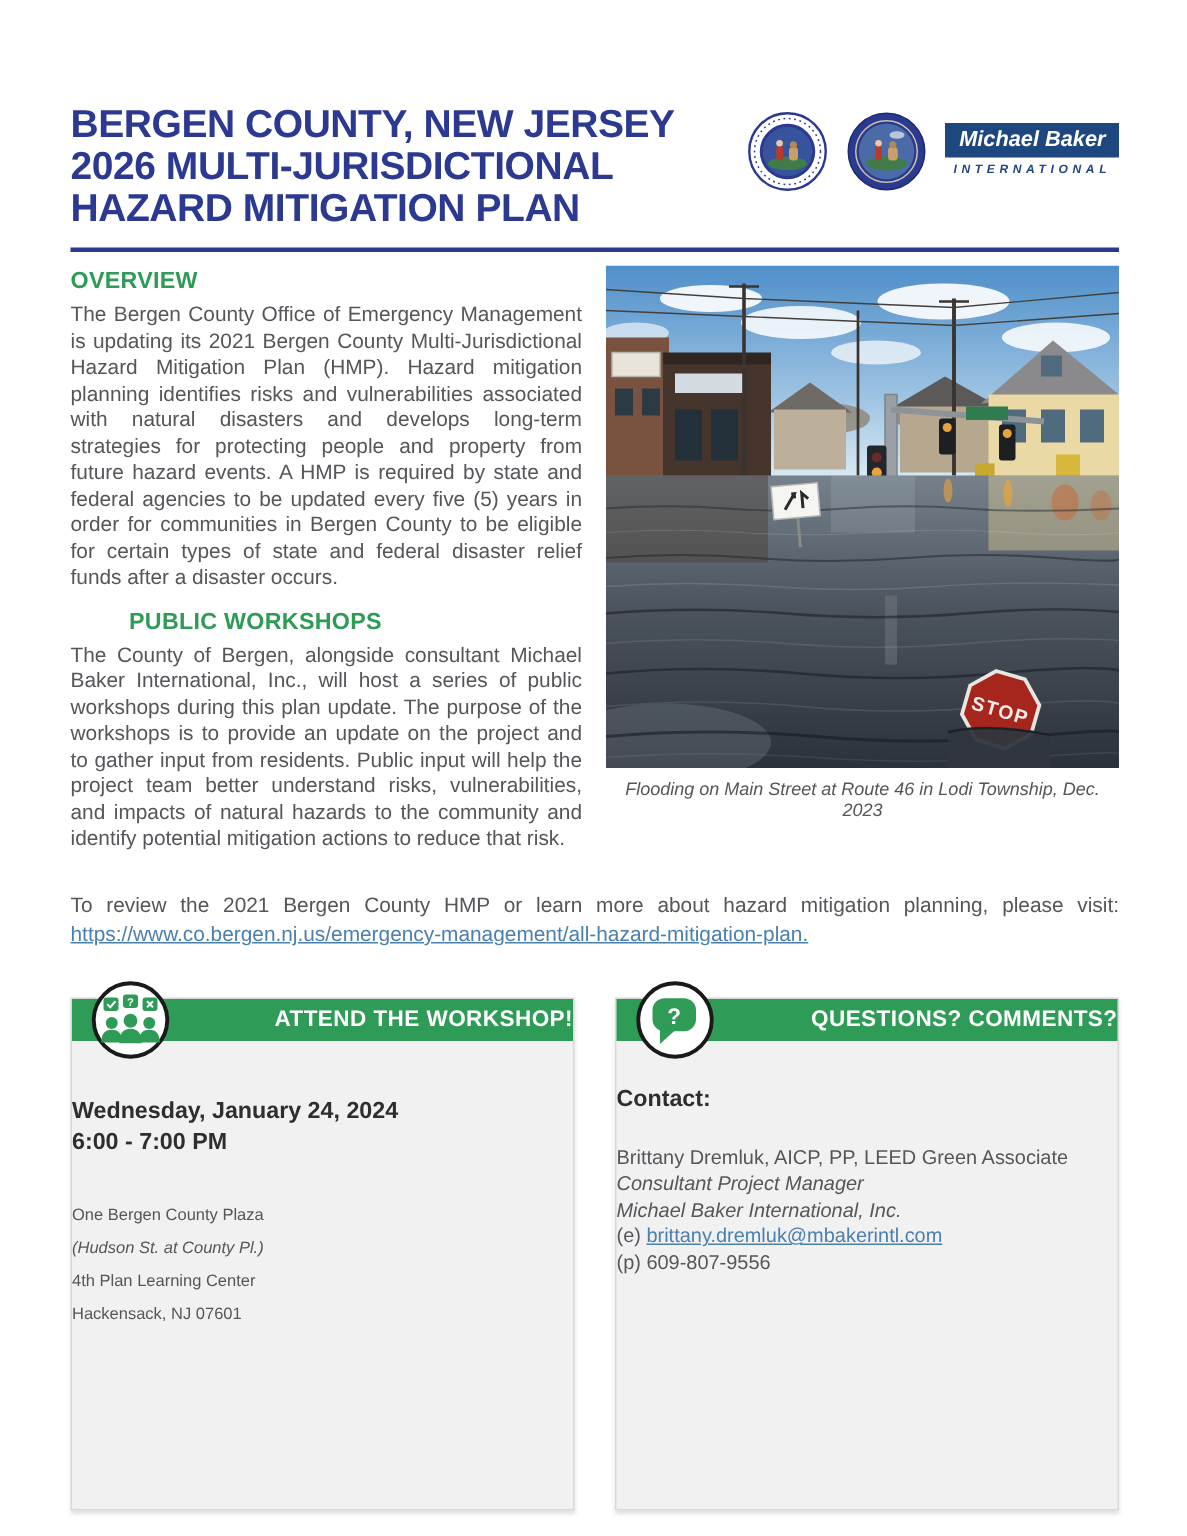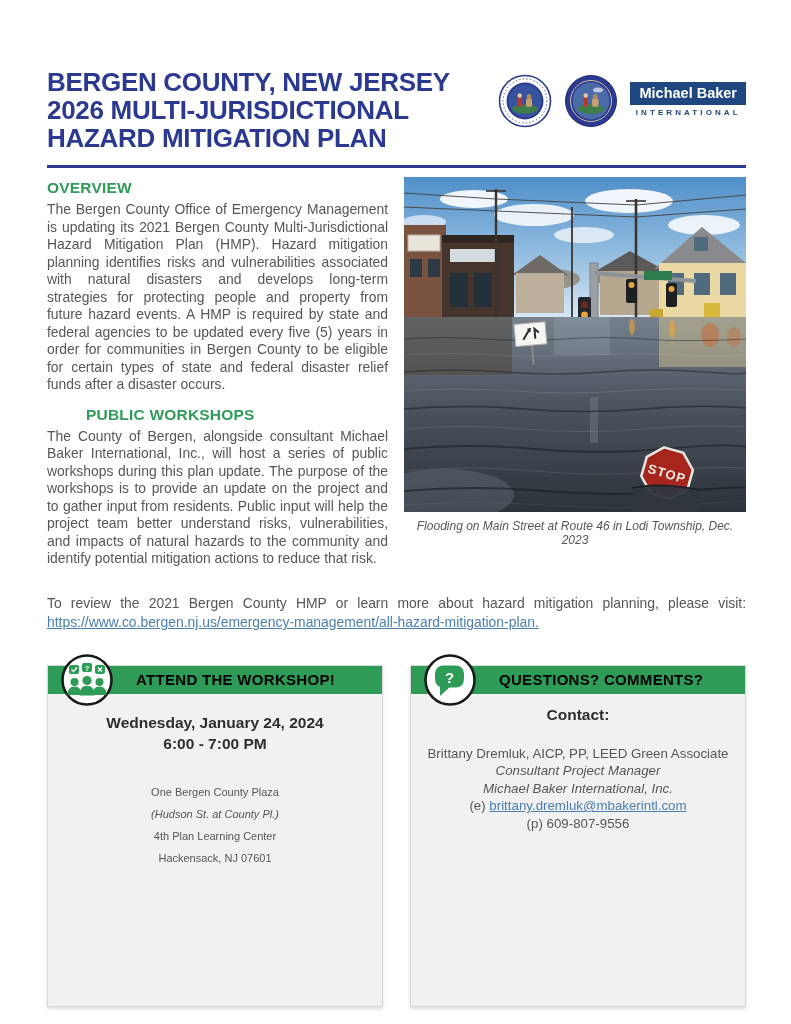--- a/index.html
+++ b/index.html
@@ -2,21 +2,21 @@
 <html><head>
 <meta charset="utf-8">
 <style>
   html,body{margin:0;padding:0;background:#ffffff;}
   body{width:791px;height:1024px;font-family:"Liberation Sans",sans-serif;color:#54565a;overflow:hidden;}
   .page{padding:56px 45px 0 47px;position:relative;}
 
   
   .hdr{display:flex;justify-content:space-between;align-items:flex-start;margin-top:12px;}
   .title{color:#2b3990;font-weight:bold;font-size:26px;line-height:28px;letter-spacing:-0.3px;}
-  .logos{display:flex;align-items:flex-start;gap:12px;margin-top:6px;}
+  .logos{display:flex;align-items:flex-start;gap:12px;margin-top:6px;font-style:italic;}
   .mb-logo{margin-top:8px;}
   .mb-box{background:#1e4780;color:#ffffff;font-weight:bold;font-size:14.5px;padding:3px 9px 4px;white-space:nowrap;}
   .mb-sub{color:#1e4780;font-size:8px;font-weight:bold;letter-spacing:3.1px;margin-top:3px;text-align:center;}
 
   .rule{border:0;border-top:3px solid #2b3990;margin:13px 0 9px;}
 
   
   .cols{display:flex;gap:16px;}
   .col-left{width:345px;}
   .col-right{width:342px;}
@@ -27,23 +27,23 @@
   .caption{font-size:12px;font-style:italic;color:#54565a;text-align:center;margin-top:7px;}
 
   
   .review{font-size:13.9px;line-height:19.5px;text-align:justify;margin:14px 0 0;}
   a.lnk{color:#4a7fae;text-decoration:underline;cursor:pointer;}
 
   
   .boxes{display:flex;gap:27px;margin-top:32px;}
   .infobox{position:relative;width:336px;height:340px;background:#f1f1f2;border:1px solid #d9d9d9;box-shadow:0 2px 3px rgba(0,0,0,0.13);}
   .bar{position:absolute;top:0;left:0;right:0;height:28px;background:#2e9b57;}
-  .bar-label{display:block;margin-left:88px;line-height:28px;color:#000000;font-weight:bold;font-size:15px;letter-spacing:0.3px;white-space:nowrap;}
+  .bar-label{display:block;margin-left:88px;line-height:28px;color:#ffffff;font-weight:bold;font-size:15px;letter-spacing:0.3px;white-space:nowrap;text-align:right;}
   .badge{position:absolute;top:-13px;left:12px;width:54px;height:54px;}
-  .box-content{padding-top:46px;text-align:center;}
+  .box-content{padding-top:64px;text-align:left;}
   .date-b{font-weight:bold;color:#2e2e31;font-size:15.5px;line-height:21px;}
   .addr{margin-top:27px;font-size:11px;line-height:22px;color:#54565a;}
   .it{font-style:italic;}
   .contact-h{font-weight:bold;color:#2e2e31;font-size:15.5px;margin-top:-6px;}
   .contact{margin-top:21px;font-size:13.3px;line-height:17.6px;color:#54565a;}
   .contact2{margin-top:46px;}
 </style>
 </head>
 <body>
 

